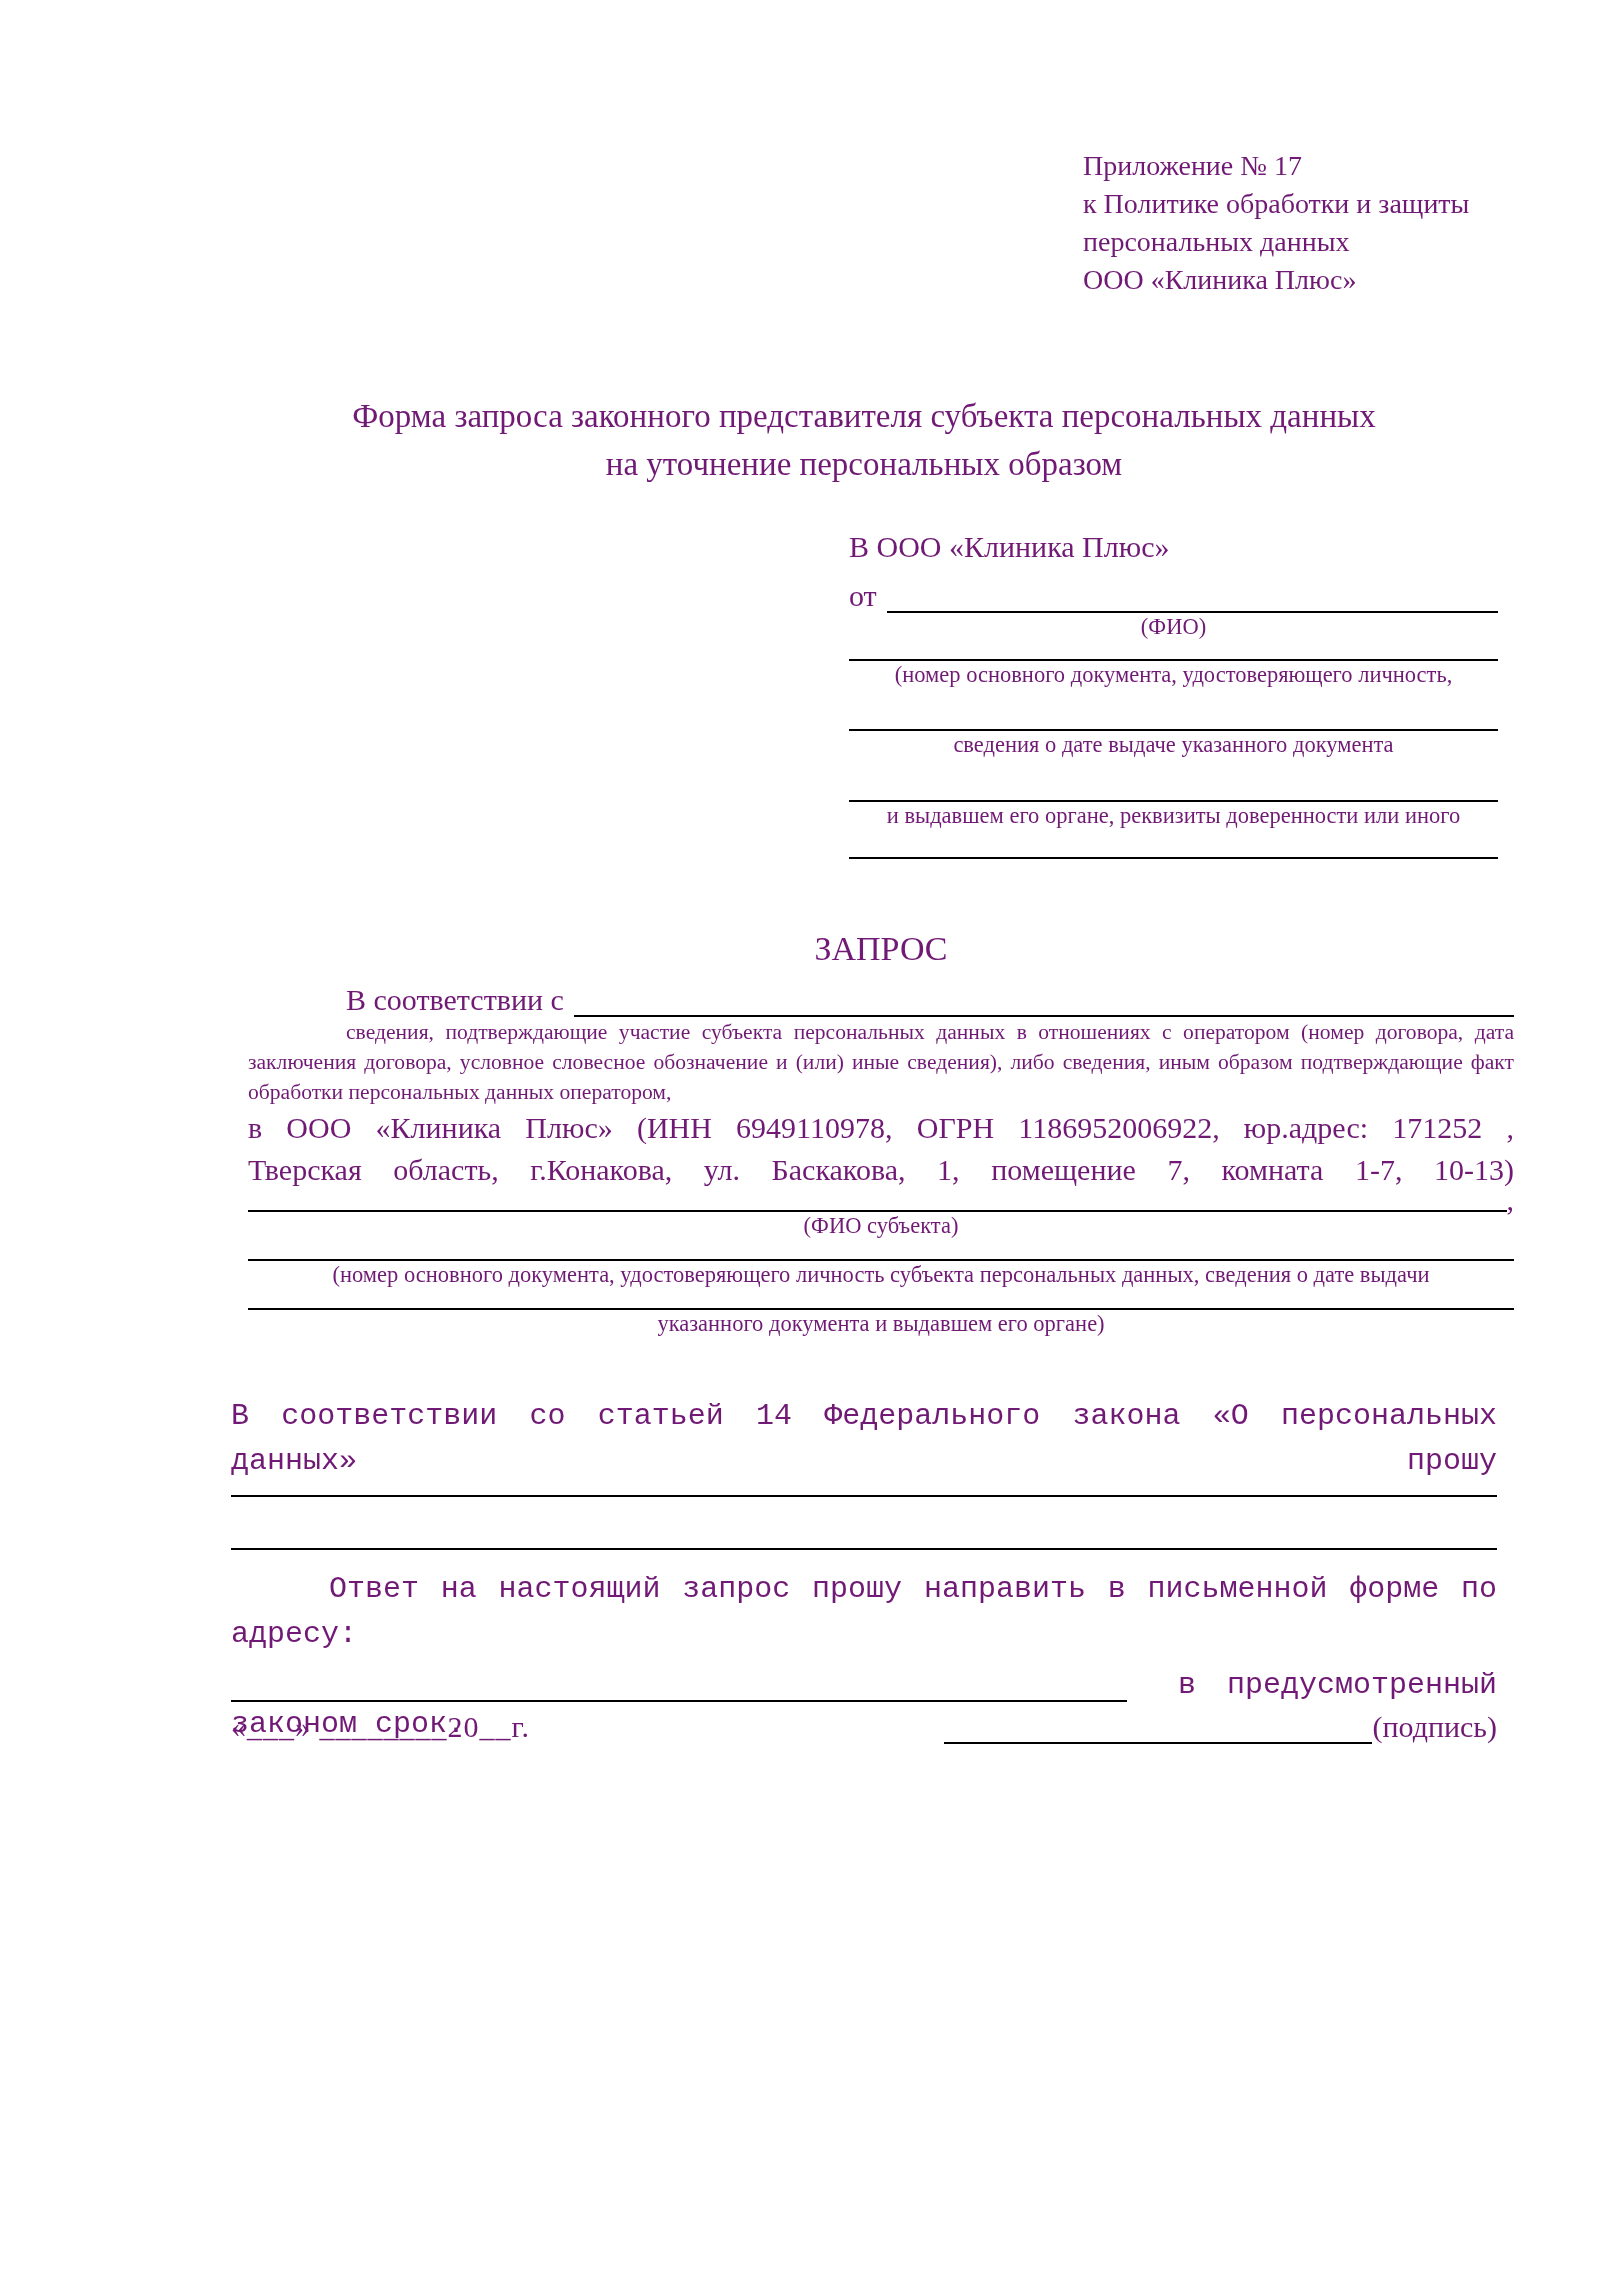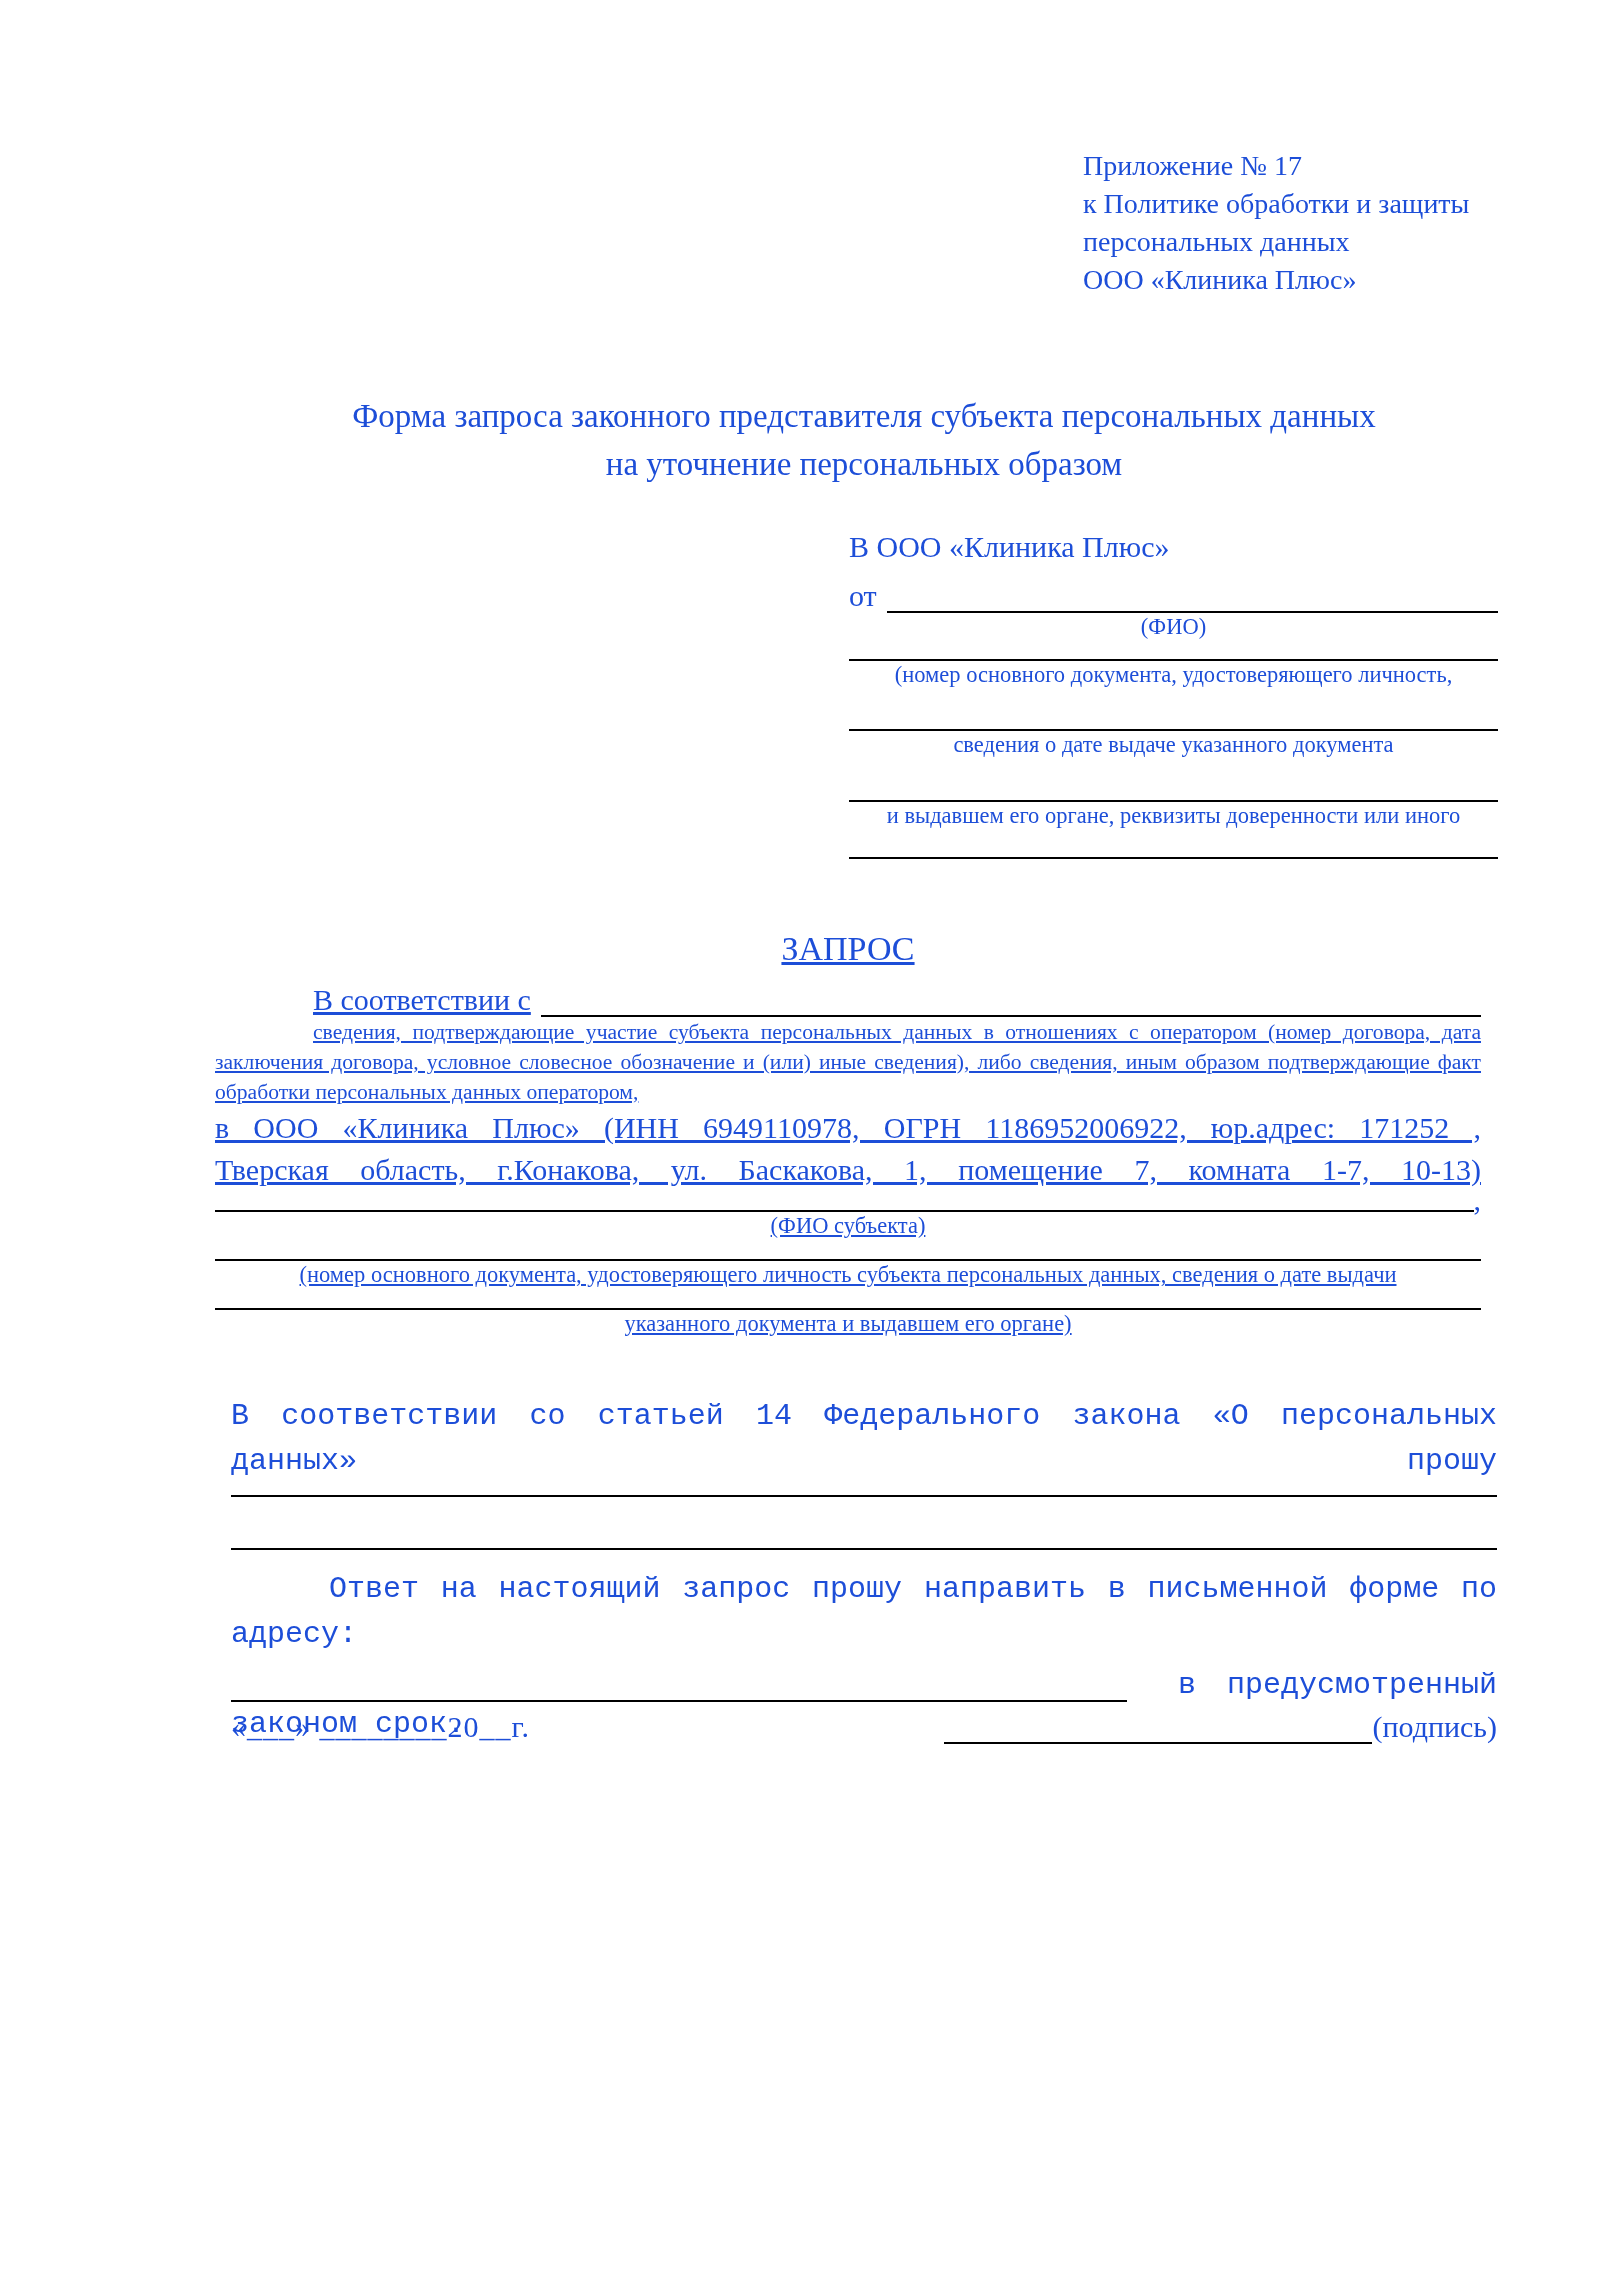--- a/index.html
+++ b/index.html
@@ -1,21 +1,21 @@
 <!DOCTYPE html>
 <html lang="ru"><head>
 <meta charset="utf-8">
 <style>
   html, body { margin: 0; padding: 0; background: #ffffff; }
   .page {
     position: relative;
     width: 1621px;
     height: 2293px;
     background: #ffffff;
-    color: #1d4ed8;
+    color: #701a75;
     font-family: "Liberation Serif", "DejaVu Serif", serif;
     overflow: hidden;
   }
 
   
   .apx {
     position: absolute;
     left: 1083px;
     top: 147px;
     font-size: 28px;
@@ -64,25 +64,24 @@
   }
   .uline { border-bottom: 2.9px solid #000; height: 0; }
   .addressee .g1 { margin-top: 18.6px; }
   .addressee .g2 { margin-top: 41px; }
   .addressee .g3 { margin-top: 41px; }
   .addressee .g4 { margin-top: 27.4px; }
 
   
   .seg1 {
     position: absolute;
-    left: 215px;
+    left: 248px;
     top: 927px;
     width: 1266px;
     font-size: 30px;
-    text-decoration: underline;
   }
   .zapros {
     text-align: center;
     font-size: 34px;
     line-height: 43px;
     margin-bottom: 9.8px;
   }
   .open-row {
     display: flex;
     align-items: flex-end;

